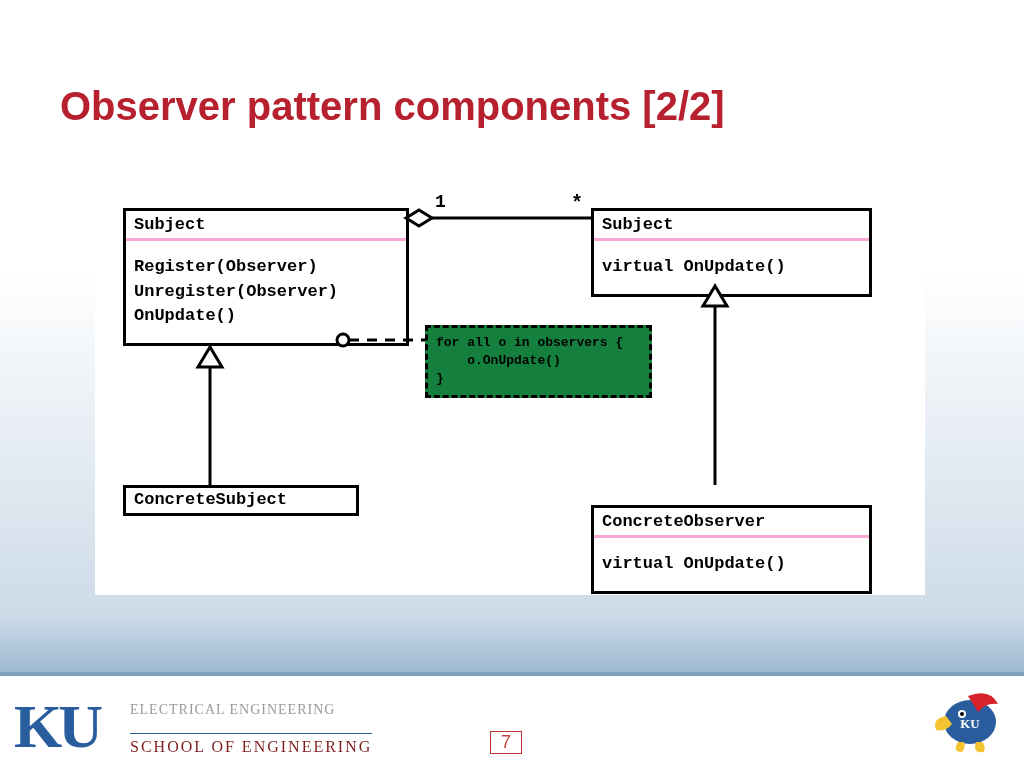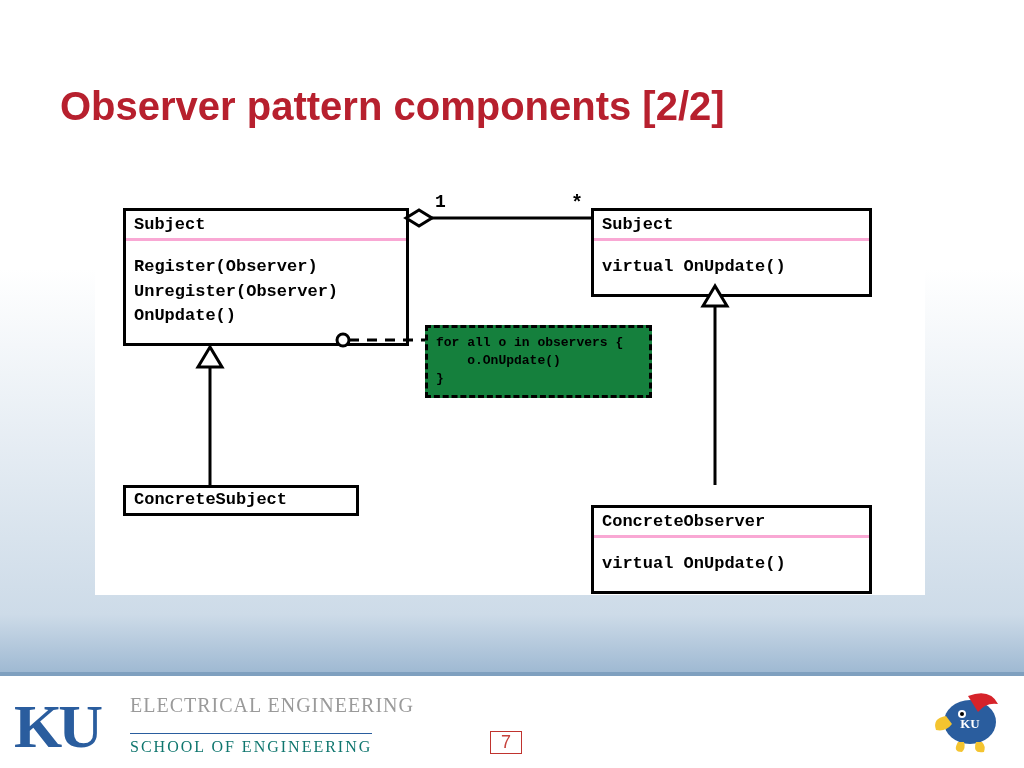--- a/index.html
+++ b/index.html
@@ -8,22 +8,22 @@
   .title{position:absolute;left:60px;top:84px;font-size:40px;font-weight:bold;color:#b7202e;}
   .diagram-area{position:absolute;left:95px;top:180px;width:830px;height:415px;background:#ffffff;}
   .uml-box{position:absolute;border:3px solid #000;background:#fff;font-family:"Courier New",monospace;font-weight:bold;font-size:17px;}
   .uml-title{padding:4px 8px;border-bottom:3px solid #f9a8d4;}
   .uml-body{padding:14px 8px;line-height:1.45;}
   .note-box{position:absolute;border:3px dashed #000;background:#15803d;font-family:"Courier New",monospace;font-weight:bold;font-size:13px;padding:6px 8px;line-height:1.4;}
   svg.overlay{position:absolute;left:0;top:0;width:830px;height:415px;pointer-events:none;}
   .footer{position:absolute;left:0;bottom:0;width:1024px;height:92px;background:#fff;border-top:4px solid #7fa0bf;text-align:center;}
   .ku-logo{position:absolute;left:14px;bottom:6px;}
   .ku-text{font-family:Georgia,'Times New Roman',serif;}
-  .dept{position:absolute;left:130px;bottom:50px;font-family:Georgia,serif;color:#9a9a9a;font-size:20px;letter-spacing:1px;line-height:1.25;}
-  .school{position:absolute;left:130px;bottom:12px;font-family:Georgia,serif;color:#0f766e;font-size:16px;letter-spacing:2px;border-top:1px solid #2a5d9e;padding-top:4px;}
+  .dept{position:absolute;left:130px;bottom:50px;font-family:Georgia,serif;color:#9a9a9a;font-size:14px;letter-spacing:1px;line-height:1.25;}
+  .school{position:absolute;left:130px;bottom:12px;font-family:Georgia,serif;color:#7f1d1d;font-size:16px;letter-spacing:2px;border-top:1px solid #2a5d9e;padding-top:4px;}
   .pagenum{position:absolute;left:490px;bottom:14px;border:1.5px solid #c0332e;color:#c6423c;font-size:18px;padding:0 10px;font-family:Verdana,sans-serif;}
   .jayhawk{position:absolute;right:18px;bottom:10px;}
 </style>
 </head>
 <body>
 
 <div class="slide">
 
   <div class="title">Observer pattern components [2/2]</div>
 

